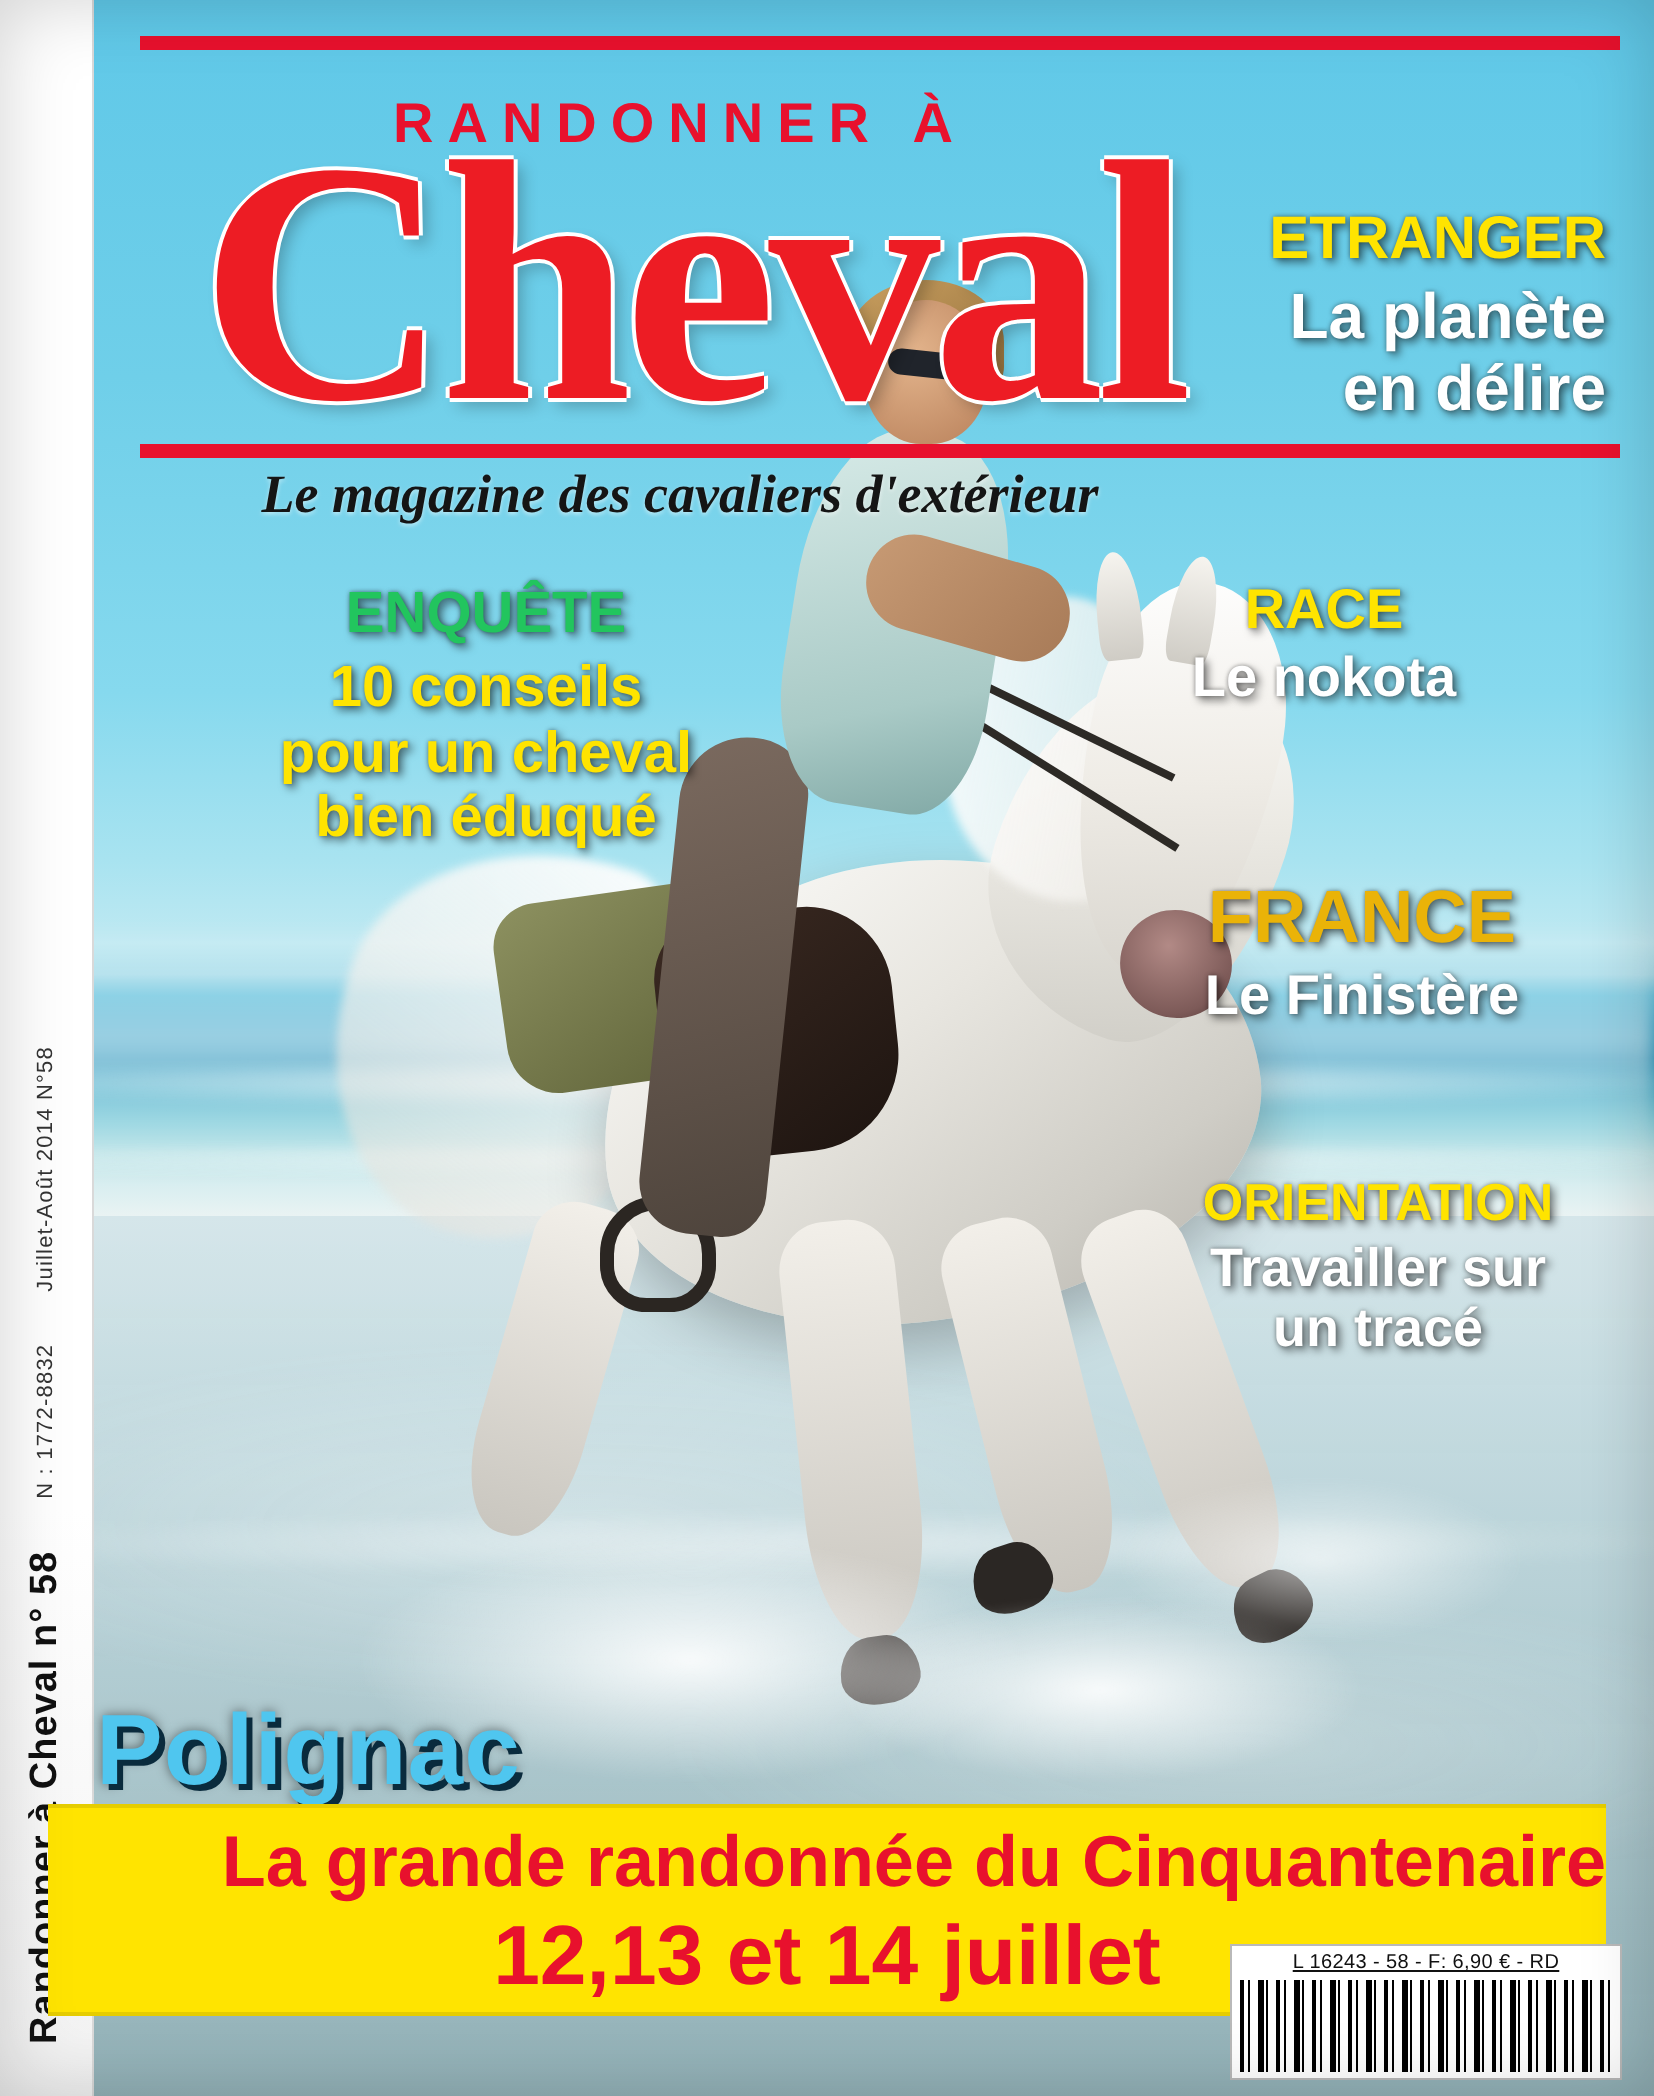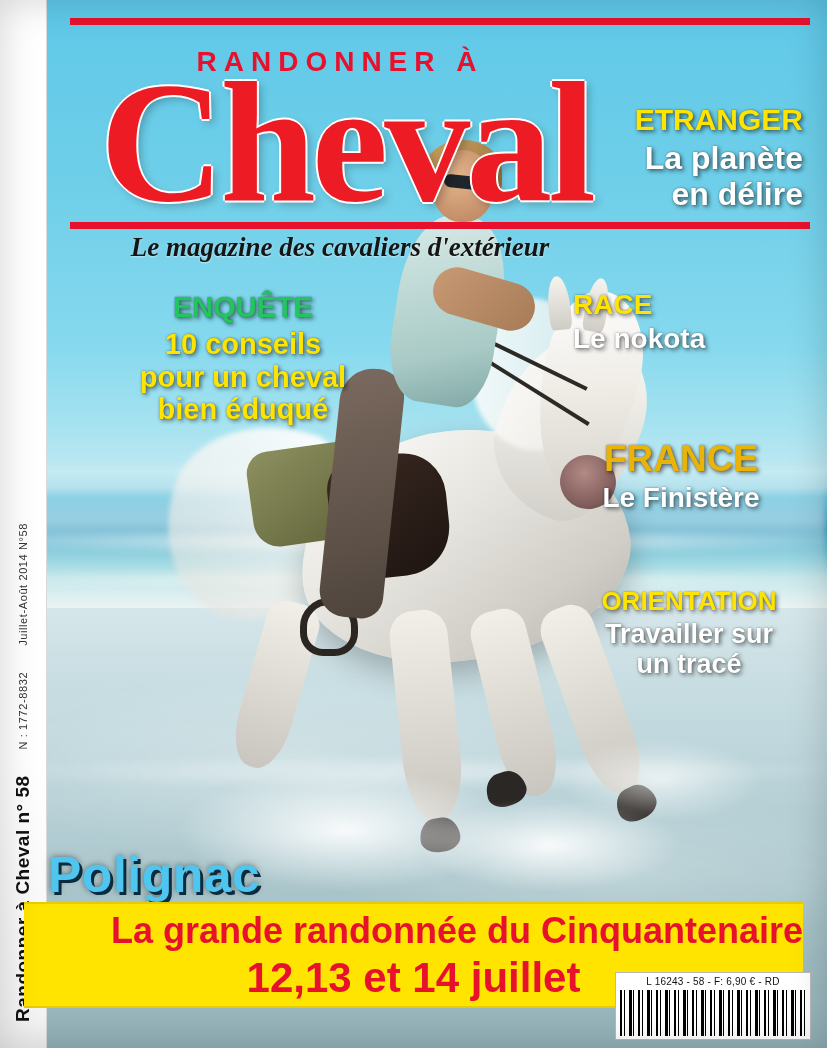--- a/index.html
+++ b/index.html
@@ -328,21 +328,21 @@
   #cl-etranger { right: 24px; top: 104px; text-align: right; width: 230px; }
   #cl-etranger .cl-head { color: #ffe400; font-size: 30px; }
   #cl-etranger .cl-body { color: #ffffff; font-size: 32px; margin-top: 6px; }
 
   
   #cl-enquete { left: 118px; top: 292px; width: 250px; text-align: center; }
   #cl-enquete .cl-head { color: #22c55e; font-size: 29px; }
   #cl-enquete .cl-body { color: #ffe400; font-size: 29px; margin-top: 6px; }
 
   
-  #cl-race { right: 44px; top: 290px; width: 210px; text-align: left; }
+  #cl-race { right: 60px; top: 290px; width: 210px; text-align: center; }
   #cl-race .cl-head { color: #ffe400; font-size: 28px; }
   #cl-race .cl-body { color: #ffffff; font-size: 28px; margin-top: 4px; }
 
   
   #cl-france { right: 36px; top: 440px; width: 220px; text-align: center; }
   #cl-france .cl-head { color: #eab308; font-size: 37px; }
   #cl-france .cl-body { color: #ffffff; font-size: 28px; margin-top: 4px; }
 
   
   #cl-orientation { right: 18px; top: 588px; width: 240px; text-align: center; }
@@ -395,20 +395,21 @@
     padding: 3px 4px;
     box-sizing: border-box;
   }
   .barcode-text {
     font-size: 10px;
     color: #111;
     text-align: center;
     letter-spacing: 0.2px;
     line-height: 12px;
     white-space: nowrap;
+    text-decoration: underline;
   }
   .barcode-bars {
     margin-top: 2px;
     height: 46px;
     background-image: repeating-linear-gradient(to right,
       #000 0 2px, #fff 2px 4px, #000 4px 5px, #fff 5px 9px,
       #000 9px 12px, #fff 12px 13px, #000 13px 14px, #fff 14px 18px);
   }
 
   .edge-shadow {

